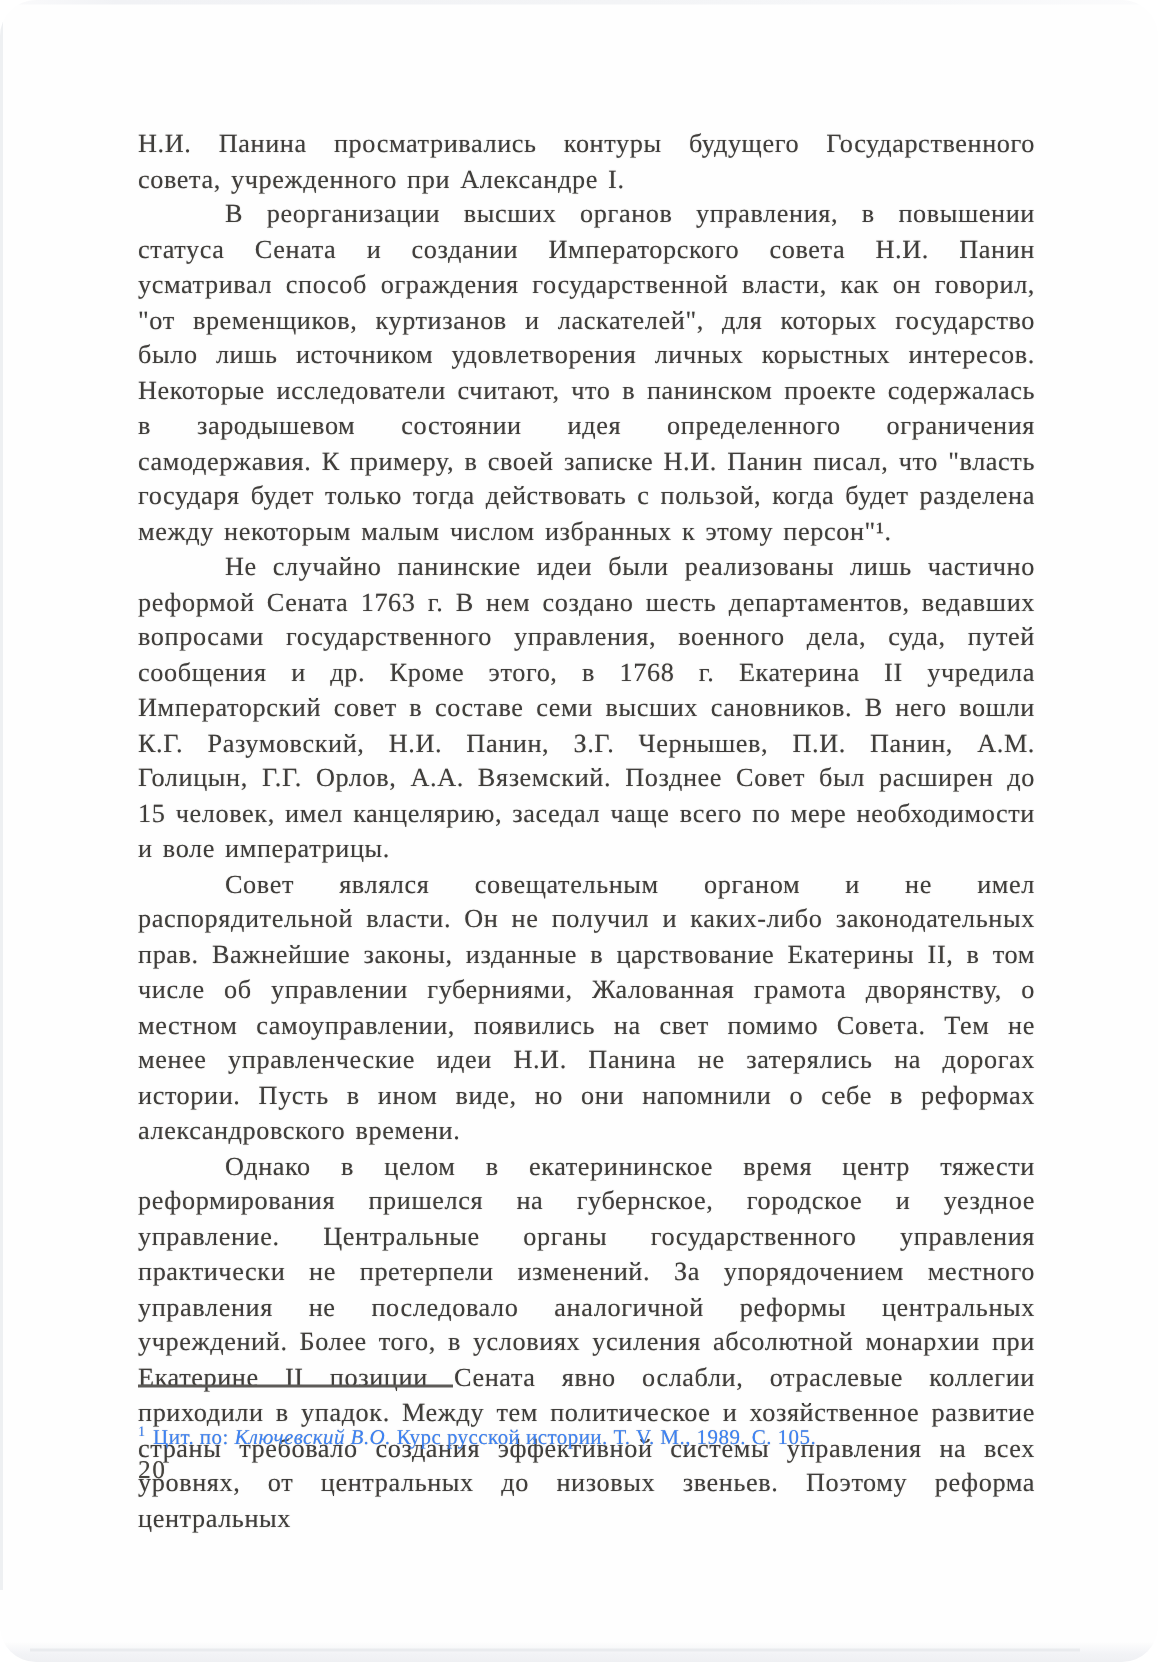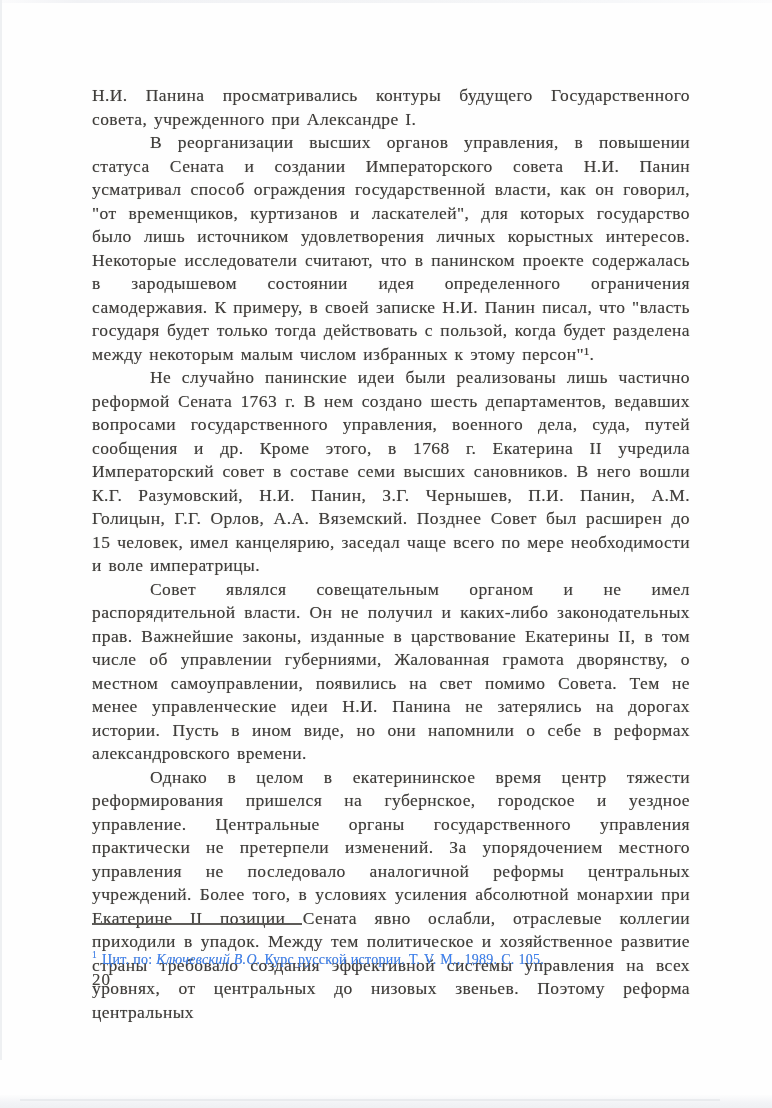--- a/index.html
+++ b/index.html
@@ -7,20 +7,21 @@
     padding: 0;
     background: #ffffff;
   }
   .scan-page {
     position: relative;
     width: 772px;
     height: 1108px;
     background: #fefefe;
     overflow: hidden;
     font-family: "Liberation Serif", "DejaVu Serif", serif;
+    border-radius: 24px;
   }
   
   .edge-top {
     position: absolute;
     top: 0; left: 0;
     width: 772px; height: 3px;
     background: linear-gradient(to right, #fbfbfc 0%, #f1f2f5 10%, #f3f4f6 55%, #f6f7f9 80%, #fbfbfc 100%);
   }
   .edge-left {
     position: absolute;

